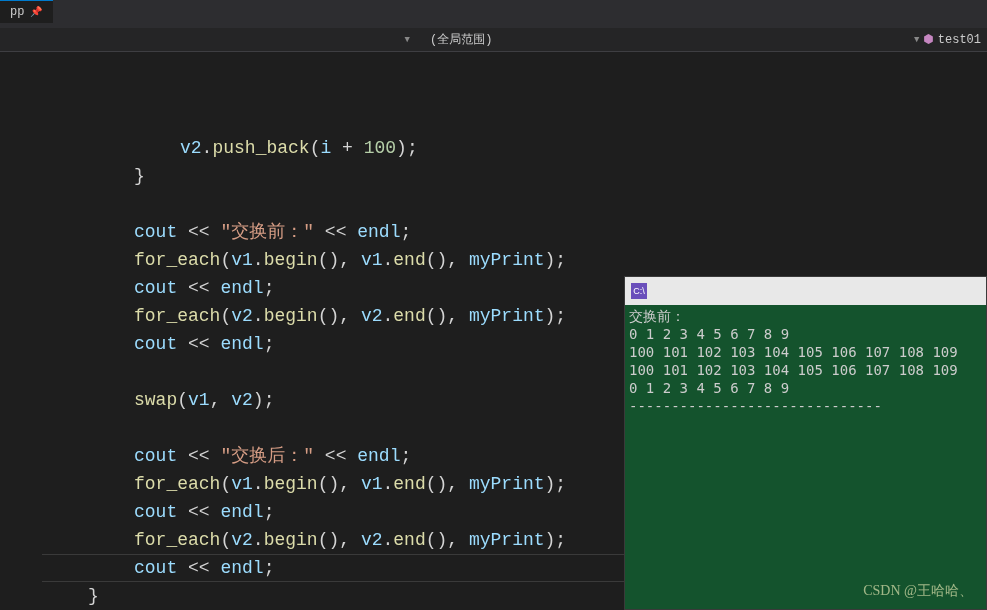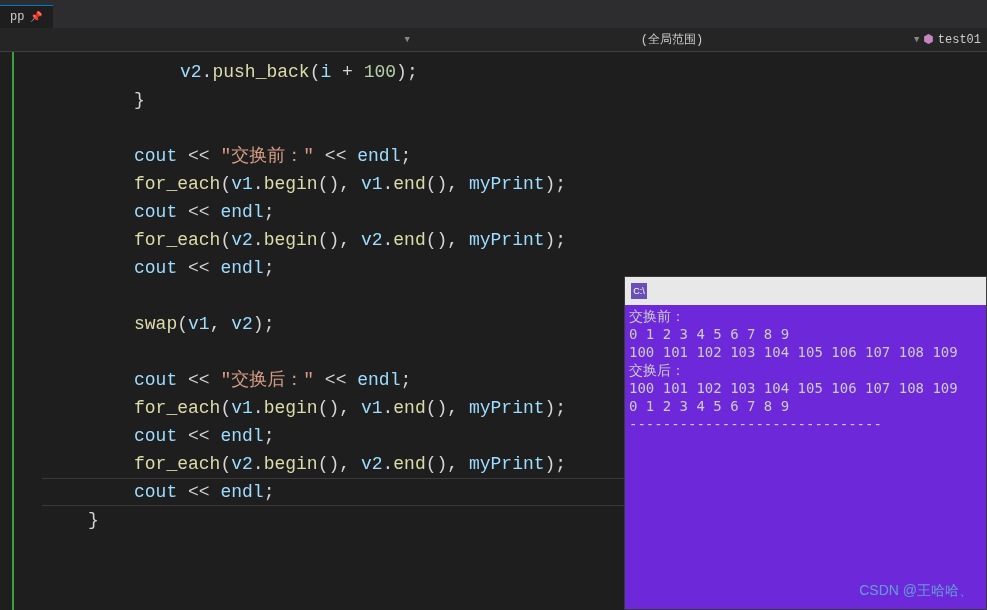--- a/index.html
+++ b/index.html
@@ -8,21 +8,21 @@
       height: 610px;
       background: #1e1e1e;
       font-family: Consolas, 'Courier New', monospace;
       overflow: hidden;
       position: relative;
     }
     .tab-bar {
       height: 28px;
       background: #2d2d30;
       display: flex;
-      align-items: flex-end;
+      align-items: flex-start;
     }
     .tab {
       background: #1e1e1e;
       color: #ccc;
       padding: 4px 10px;
       font-size: 12px;
       display: flex;
       align-items: center;
       gap: 6px;
       border-top: 1px solid #007acc;
@@ -31,28 +31,29 @@
     .nav-bar {
       height: 24px;
       background: #252526;
       display: flex;
       align-items: center;
       color: #ccc;
       font-size: 12px;
       border-bottom: 1px solid #3e3e42;
     }
     .nav-left { flex: 0 0 410px; display: flex; justify-content: flex-end; align-items: center; }
-    .nav-center { flex: 1; padding-left: 20px; text-align: center; }
+    .nav-center { flex: 1; padding-left: 20px; }
     .nav-right { display: flex; align-items: center; gap: 4px; padding-right: 6px; }
     .dropdown-arrow { font-size: 9px; color: #888; }
     .cube-icon { color: #c586c0; font-size: 12px; }
     .editor-wrap {
       display: flex;
       height: calc(100% - 52px);
       position: relative;
+      align-items: flex-end;
     }
     .gutter {
       width: 14px;
       background: #1e1e1e;
       border-right: 2px solid #3c9f3c;
     }
     .collapse-col {
       width: 18px;
       background: #1e1e1e;
       padding-top: 6px;
@@ -107,41 +108,41 @@
       width: 16px; height: 16px;
       background: #6a4fbb;
       display: inline-flex;
       align-items: center;
       justify-content: center;
       color: #fff;
       font-size: 9px;
     }
     .console-body {
       flex: 1;
-      background: #6d28d9;
+      background: #14532d;
       color: #cccccc;
       font-size: 14px;
       line-height: 18px;
       padding: 2px 4px;
       white-space: pre;
     }
     .cursor {
       display: inline-block;
       width: 8px; height: 14px;
       background: #ccc;
       vertical-align: baseline;
       margin-left: 2px;
     }
     .watermark {
       position: absolute;
       right: 14px;
       bottom: 10px;
-      color: #5eead4;
+      color: #fef9c3;
       font-size: 14px;
-      font-family: Liberation Sans, sans-serif;
+      font-family: Liberation Serif, serif;
       opacity: 0.6;
     }
     .ind { display: inline-block; width: 46px; text-align: left; position: relative; }
     .ind::before { content: ''; position: absolute; left: 0; top: 0; bottom: 0; border-left: 1px dotted #5a5a5a; }
   </style>
 </head>
 <body>
 
 <div class="tab-bar">
   <div class="tab">
@@ -167,16 +168,16 @@
 <div class="editor-wrap">
   <div class="gutter"></div>
   <div class="collapse-col"></div>
   <div class="code-area" id="code-area"><div class="code-line"><span style="position: relative;"><span class="ind"></span><span class="ind"></span><span class="ind"></span><span class="v">v2</span><span class="p">.</span><span class="f">push_back</span><span class="p">(</span><span class="v">i</span><span class="p"> + </span><span class="n">100</span><span class="p">);</span></span></div><div class="code-line"><span style="position: relative;"><span class="ind"></span><span class="ind"></span><span class="p">}</span></span></div><div class="code-line"><span style="position: relative;"></span></div><div class="code-line"><span style="position: relative;"><span class="ind"></span><span class="ind"></span><span class="v">cout</span><span class="p"> &lt;&lt; </span><span class="s">"交换前："</span><span class="p"> &lt;&lt; </span><span class="v">endl</span><span class="p">;</span></span></div><div class="code-line"><span style="position: relative;"><span class="ind"></span><span class="ind"></span><span class="f">for_each</span><span class="p">(</span><span class="v">v1</span><span class="p">.</span><span class="f">begin</span><span class="p">(), </span><span class="v">v1</span><span class="p">.</span><span class="f">end</span><span class="p">(), </span><span class="v">myPrint</span><span class="p">);</span></span></div><div class="code-line"><span style="position: relative;"><span class="ind"></span><span class="ind"></span><span class="v">cout</span><span class="p"> &lt;&lt; </span><span class="v">endl</span><span class="p">;</span></span></div><div class="code-line"><span style="position: relative;"><span class="ind"></span><span class="ind"></span><span class="f">for_each</span><span class="p">(</span><span class="v">v2</span><span class="p">.</span><span class="f">begin</span><span class="p">(), </span><span class="v">v2</span><span class="p">.</span><span class="f">end</span><span class="p">(), </span><span class="v">myPrint</span><span class="p">);</span></span></div><div class="code-line"><span style="position: relative;"><span class="ind"></span><span class="ind"></span><span class="v">cout</span><span class="p"> &lt;&lt; </span><span class="v">endl</span><span class="p">;</span></span></div><div class="code-line"><span style="position: relative;"></span></div><div class="code-line"><span style="position: relative;"><span class="ind"></span><span class="ind"></span><span class="f">swap</span><span class="p">(</span><span class="v">v1</span><span class="p">, </span><span class="v">v2</span><span class="p">);</span></span></div><div class="code-line"><span style="position: relative;"></span></div><div class="code-line"><span style="position: relative;"><span class="ind"></span><span class="ind"></span><span class="v">cout</span><span class="p"> &lt;&lt; </span><span class="s">"交换后："</span><span class="p"> &lt;&lt; </span><span class="v">endl</span><span class="p">;</span></span></div><div class="code-line"><span style="position: relative;"><span class="ind"></span><span class="ind"></span><span class="f">for_each</span><span class="p">(</span><span class="v">v1</span><span class="p">.</span><span class="f">begin</span><span class="p">(), </span><span class="v">v1</span><span class="p">.</span><span class="f">end</span><span class="p">(), </span><span class="v">myPrint</span><span class="p">);</span></span></div><div class="code-line"><span style="position: relative;"><span class="ind"></span><span class="ind"></span><span class="v">cout</span><span class="p"> &lt;&lt; </span><span class="v">endl</span><span class="p">;</span></span></div><div class="code-line"><span style="position: relative;"><span class="ind"></span><span class="ind"></span><span class="f">for_each</span><span class="p">(</span><span class="v">v2</span><span class="p">.</span><span class="f">begin</span><span class="p">(), </span><span class="v">v2</span><span class="p">.</span><span class="f">end</span><span class="p">(), </span><span class="v">myPrint</span><span class="p">);</span></span></div><div class="code-line"><div class="highlight-line"></div><span style="position: relative;"><span class="ind"></span><span class="ind"></span><span class="v">cout</span><span class="p"> &lt;&lt; </span><span class="v">endl</span><span class="p">;</span></span></div><div class="code-line"><span style="position: relative;"><span class="ind"></span><span class="p">}</span></span></div></div>
 </div>
 
 <div class="console">
   <div class="console-title">
     <span class="console-icon">C:\</span>
   </div>
-  <div class="console-body" id="console-body"><div>交换前：</div><div>0 1 2 3 4 5 6 7 8 9</div><div>100 101 102 103 104 105 106 107 108 109</div><div>交换后：</div><div>100 101 102 103 104 105 106 107 108 109</div><div>0 1 2 3 4 5 6 7 8 9</div><div>------------------------------</div></div>
+  <div class="console-body" id="console-body"><div>交换前：</div><div>0 1 2 3 4 5 6 7 8 9</div><div>100 101 102 103 104 105 106 107 108 109</div><div>100 101 102 103 104 105 106 107 108 109</div><div>0 1 2 3 4 5 6 7 8 9</div><div>------------------------------</div></div>
 </div>
 
 <div class="watermark">CSDN @王哈哈、</div>
 
 </body></html>

